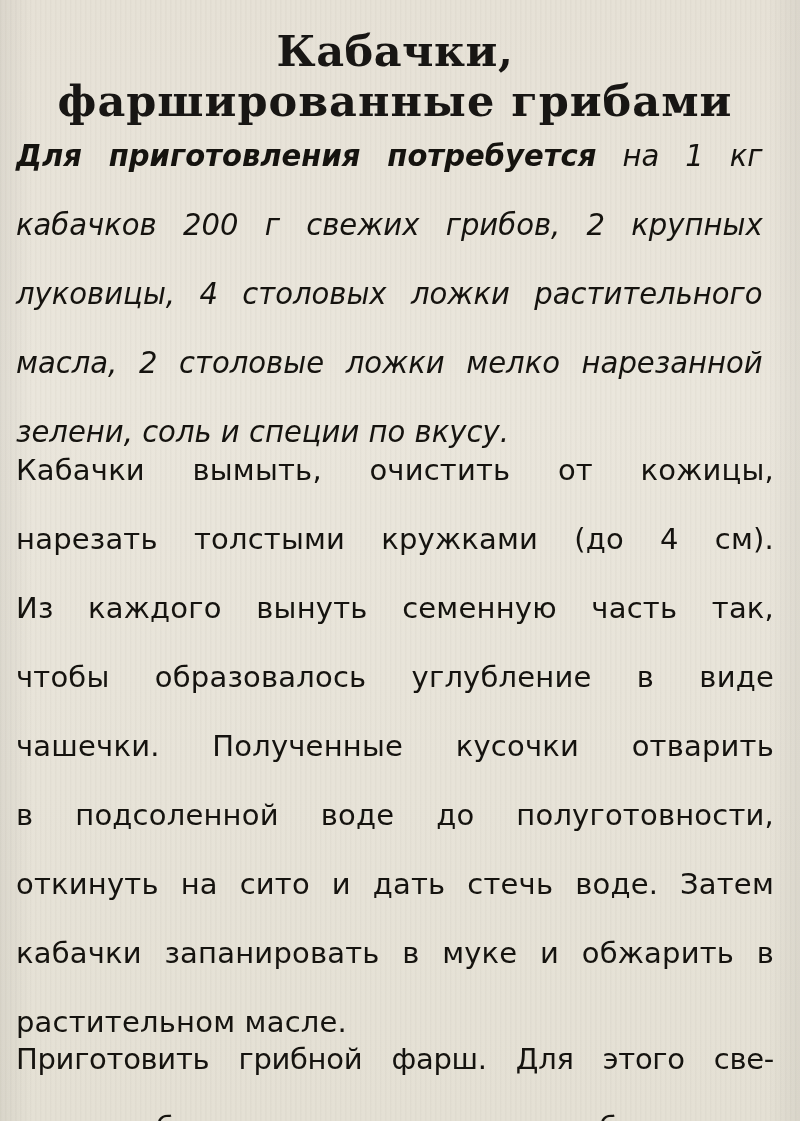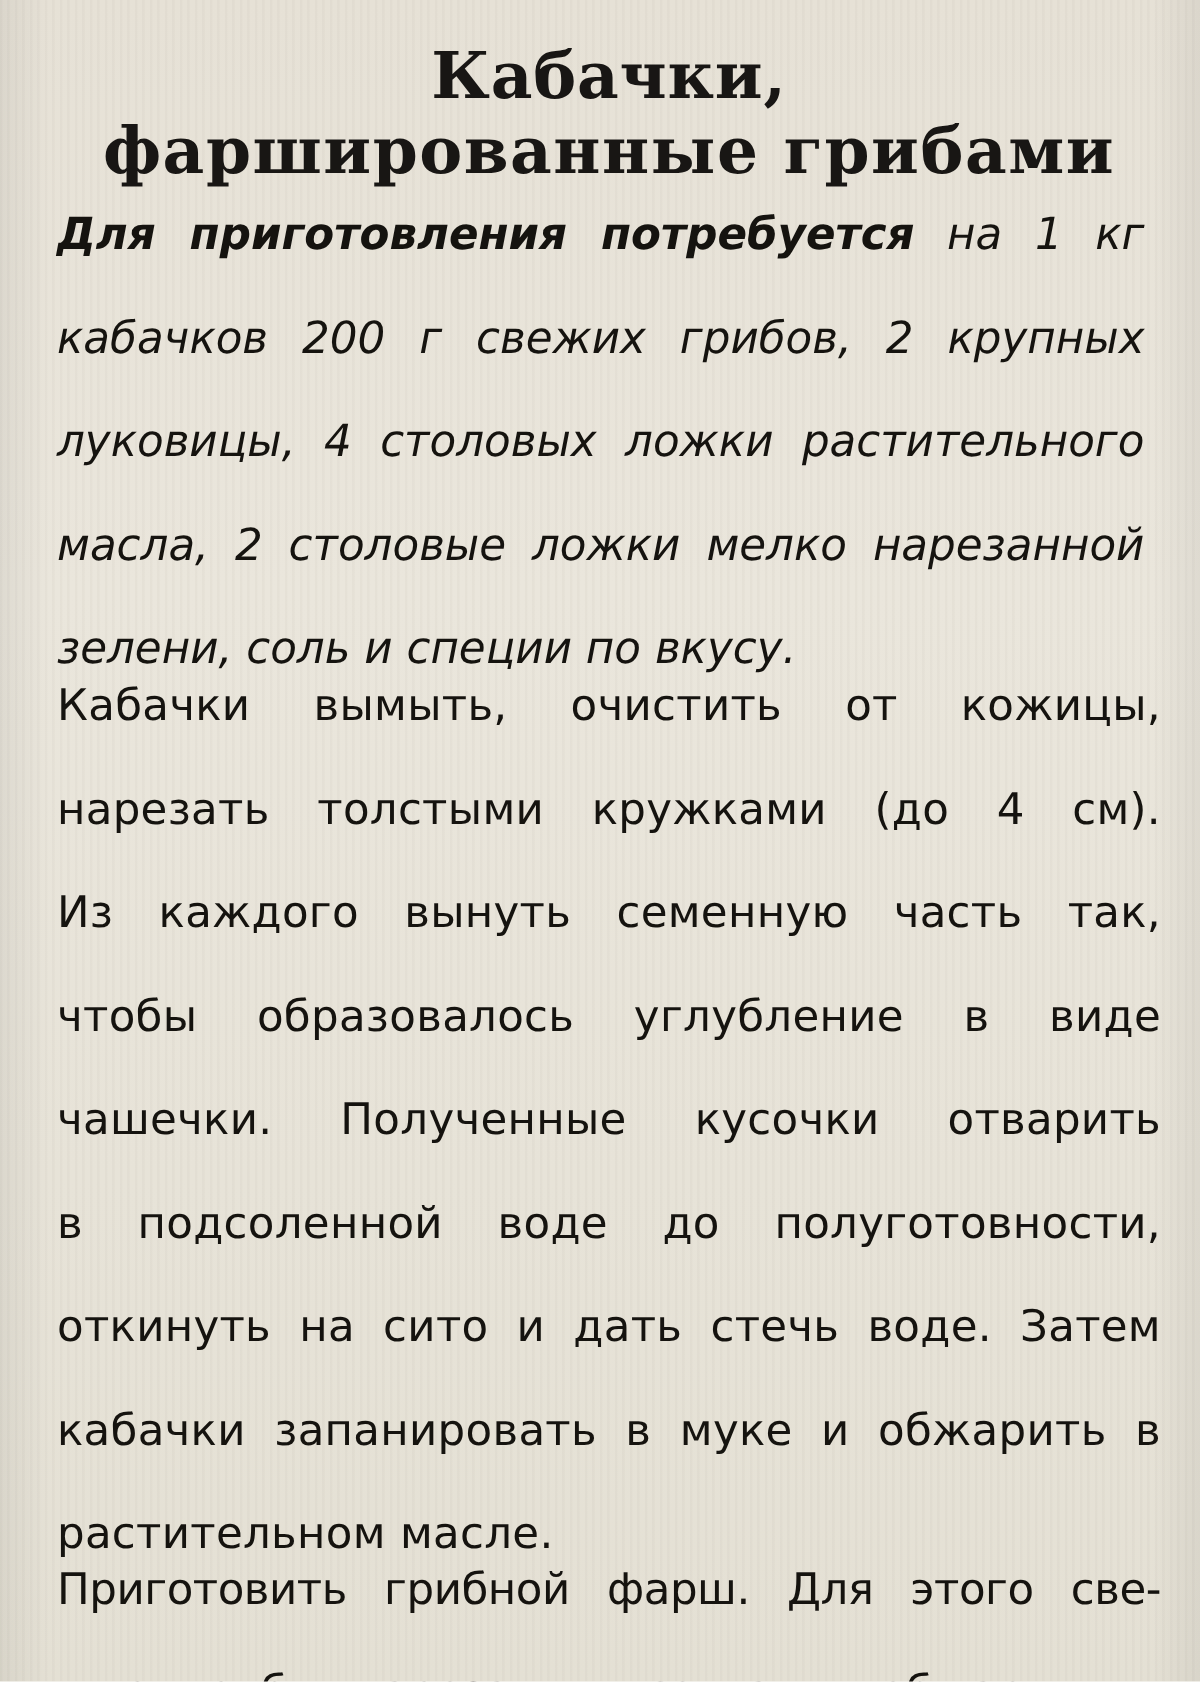--- a/index.html
+++ b/index.html
@@ -17,21 +17,21 @@
   .page {
     position: relative;
     width: 800px;
     height: 1121px;
     background: #e8e4da;
     
     background-image:
       linear-gradient(90deg, rgba(0,0,0,0.05) 0%, rgba(0,0,0,0.0) 4%, rgba(0,0,0,0.0) 96%, rgba(0,0,0,0.05) 100%),
       linear-gradient(180deg, #e6e1d6 0%, #eae6dc 35%, #e7e3d8 70%, #e4e0d4 100%);
     box-sizing: border-box;
-    padding: 22px 26px 10px 38px;
+    padding: 22px 26px 10px 16px;
   }
 
   
   .grain {
     position: absolute;
     inset: 0;
     pointer-events: none;
     background-image: repeating-linear-gradient(
       90deg,
       rgba(120,110,95,0.035) 0px,

